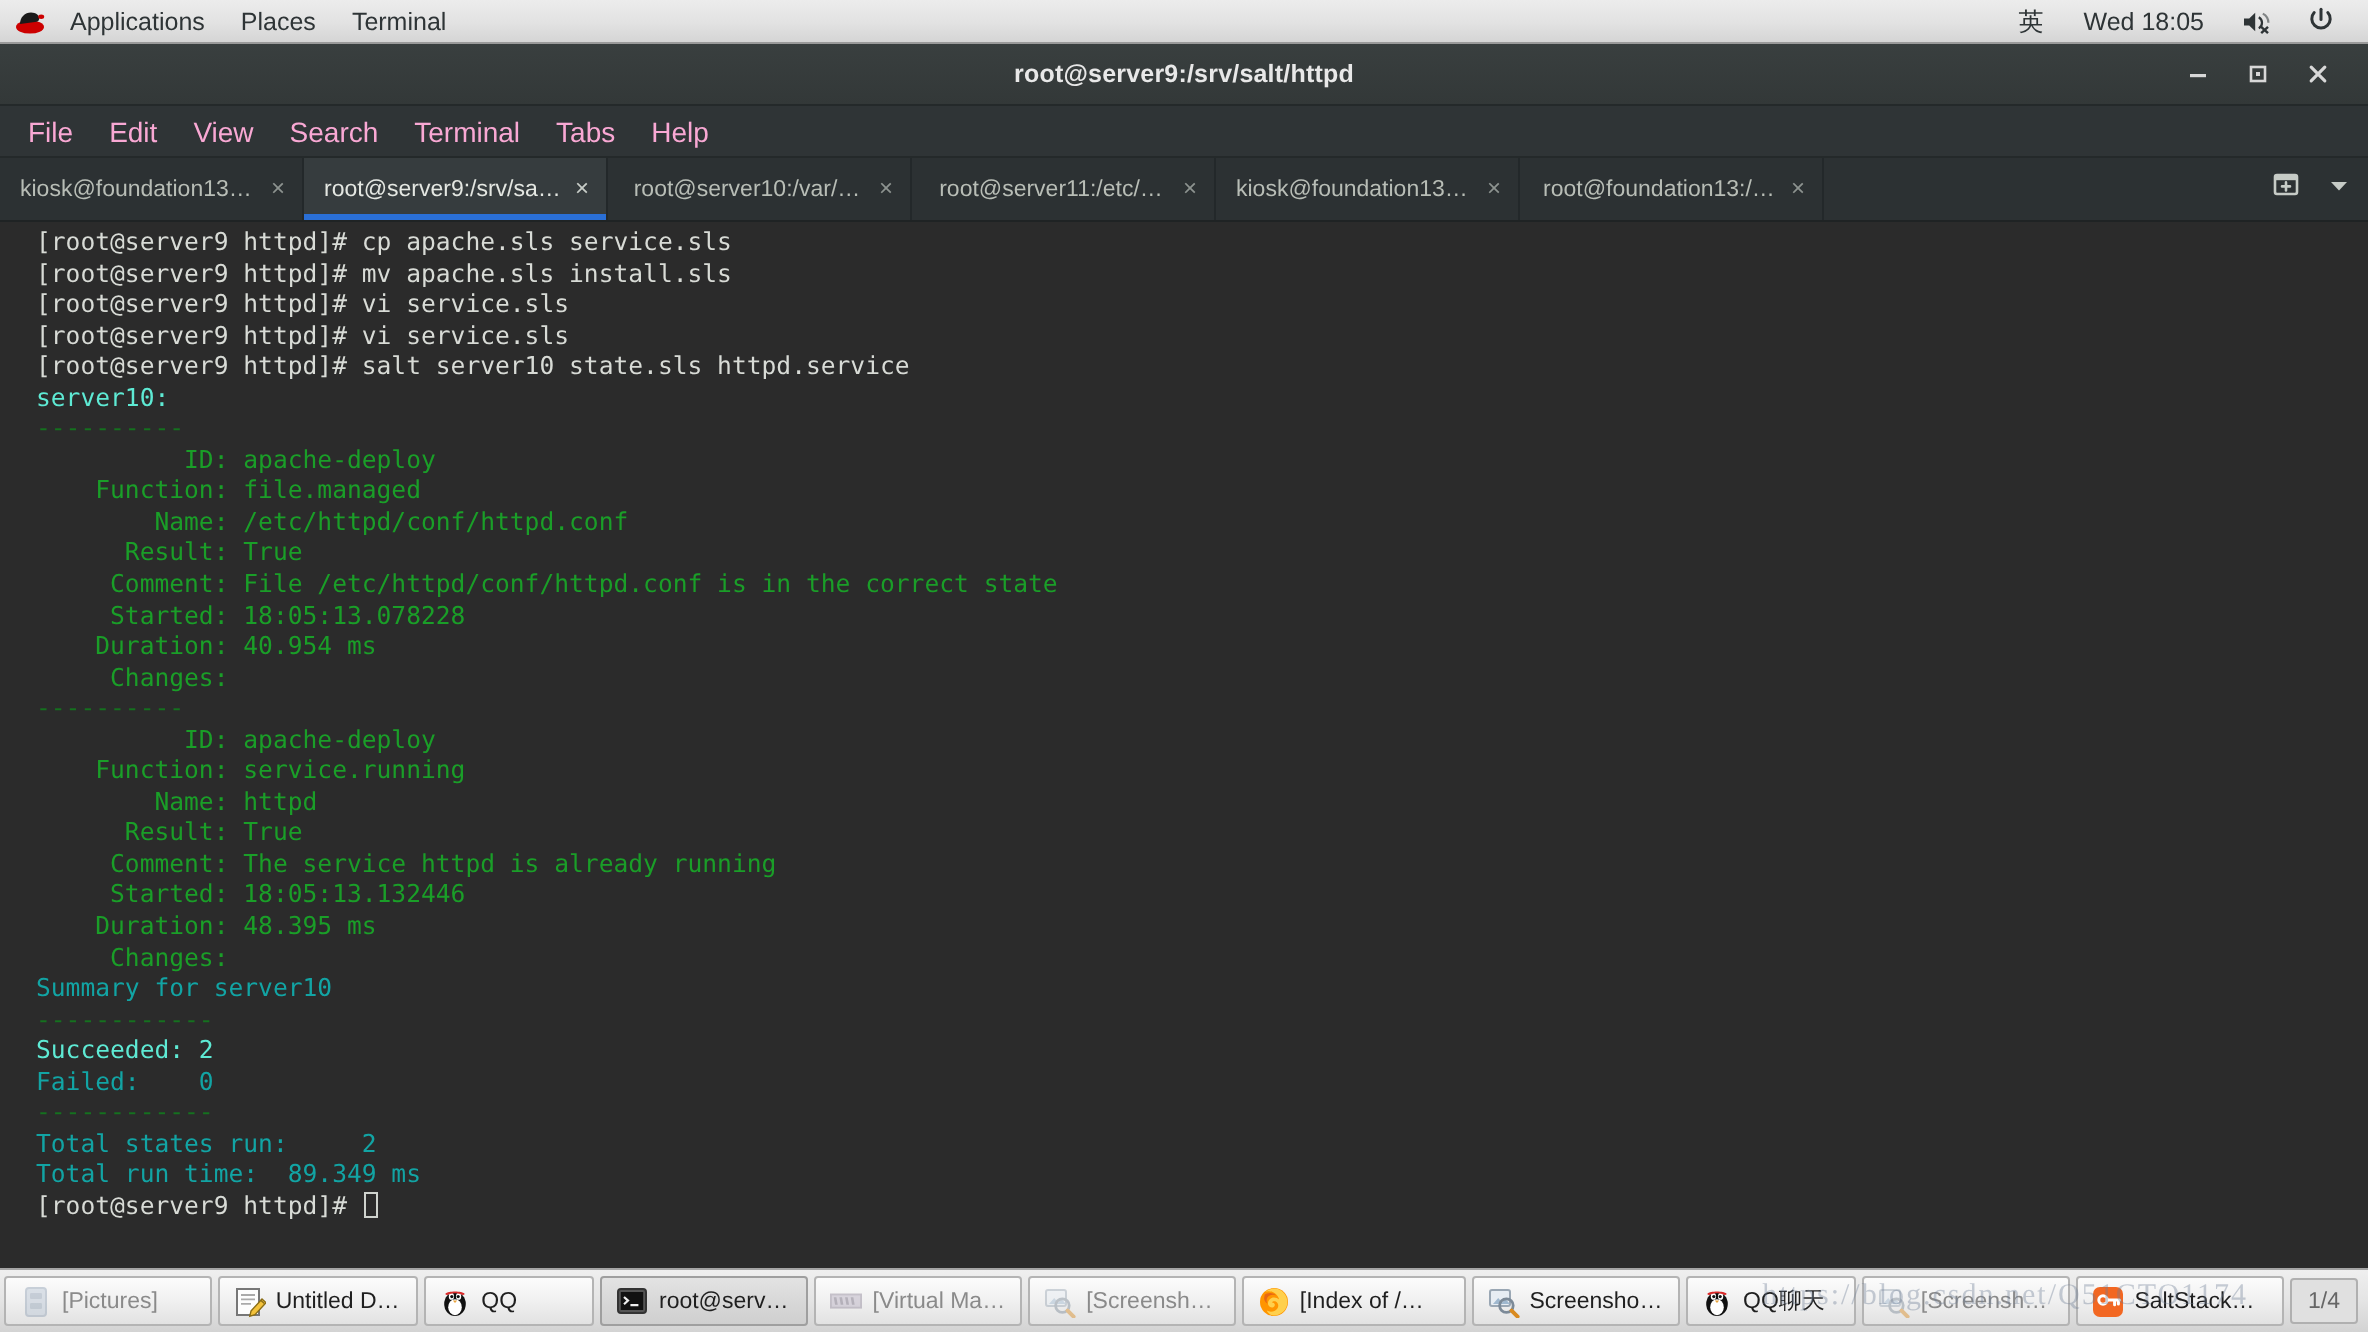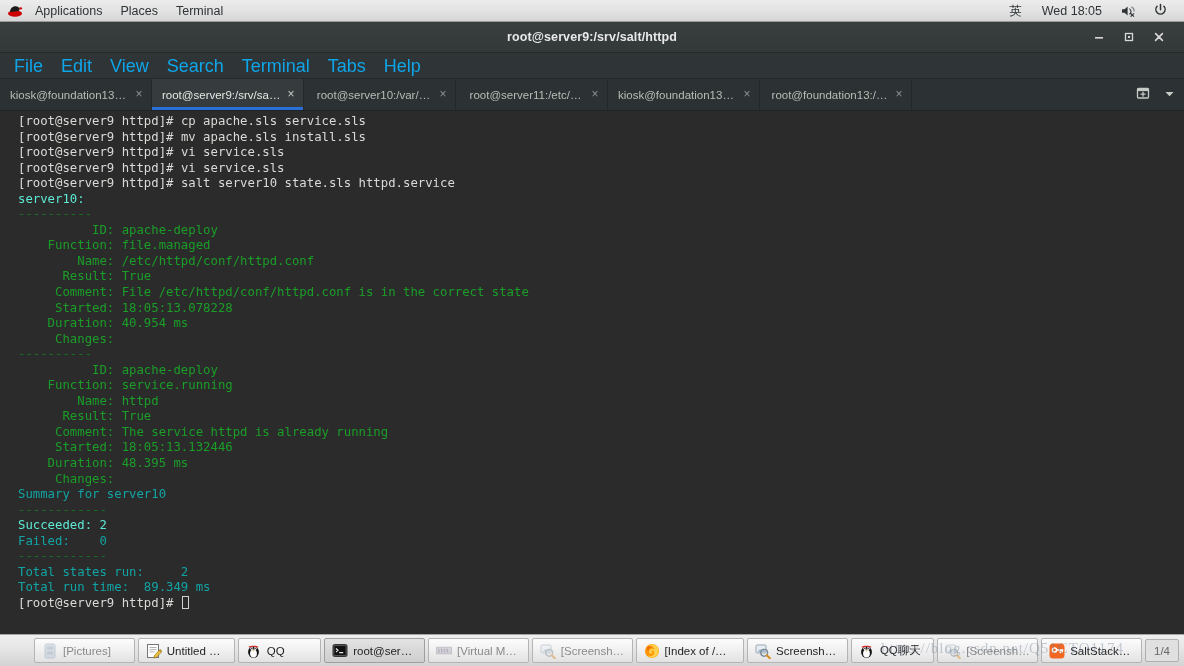--- a/index.html
+++ b/index.html
@@ -62,21 +62,21 @@
 
   #menubar {
     height: 26px; width: 100%;
     background: #2f3436;
     border-bottom: 1px solid #24292a;
     display: flex; align-items: center;
     padding-left: 5px;
   }
   .menu-item {
     padding: 0 9px; height: 26px; line-height: 26px;
-    font-size: 18px; color: #0ea5e9; white-space: nowrap;
+    font-size: 14px; color: #f9a8d4; white-space: nowrap;
   }
 
   #tabbar {
     height: 32px; width: 100%;
     background: #2c3133;
     display: flex; align-items: stretch;
     border-bottom: 1px solid #1f2324;
   }
   .tab {
     width: 152px; min-width: 152px;
@@ -292,21 +292,21 @@
 
   <div id="term-body">
     <div id="term-text"><div><span class="t-white">[root@server9 httpd]# </span><span class="t-white">cp apache.sls service.sls</span></div><div><span class="t-white">[root@server9 httpd]# </span><span class="t-white">mv apache.sls install.sls</span></div><div><span class="t-white">[root@server9 httpd]# </span><span class="t-white">vi service.sls</span></div><div><span class="t-white">[root@server9 httpd]# </span><span class="t-white">vi service.sls</span></div><div><span class="t-white">[root@server9 httpd]# </span><span class="t-white">salt server10 state.sls httpd.service</span></div><div><span class="t-bgreen">server10:</span></div><div><span class="t-dim">----------</span></div><div><span class="t-green">          ID: apache-deploy</span></div><div><span class="t-green">    Function: file.managed</span></div><div><span class="t-green">        Name: /etc/httpd/conf/httpd.conf</span></div><div><span class="t-green">      Result: True</span></div><div><span class="t-green">     Comment: File /etc/httpd/conf/httpd.conf is in the correct state</span></div><div><span class="t-green">     Started: 18:05:13.078228</span></div><div><span class="t-green">    Duration: 40.954 ms</span></div><div><span class="t-green">     Changes:   </span></div><div><span class="t-dim">----------</span></div><div><span class="t-green">          ID: apache-deploy</span></div><div><span class="t-green">    Function: service.running</span></div><div><span class="t-green">        Name: httpd</span></div><div><span class="t-green">      Result: True</span></div><div><span class="t-green">     Comment: The service httpd is already running</span></div><div><span class="t-green">     Started: 18:05:13.132446</span></div><div><span class="t-green">    Duration: 48.395 ms</span></div><div><span class="t-green">     Changes:   </span></div><div><span class="t-green"></span></div><div><span class="t-cyan">Summary for server10</span></div><div><span class="t-dim">------------</span></div><div><span class="t-bgreen">Succeeded: 2</span></div><div><span class="t-cyan">Failed:    0</span></div><div><span class="t-dim">------------</span></div><div><span class="t-cyan">Total states run:     2</span></div><div><span class="t-cyan">Total run time:  89.349 ms</span></div><div><span class="t-white">[root@server9 httpd]# </span><span class="cursor"></span></div></div>
     <div id="term-scrollbar">
       <div id="term-scroll-thumb"></div>
     </div>
   </div>
 </div>
 
 <div id="taskbar">
-    <div class="task-btn minimized" style="width: 104px; margin-left: 32px;">
+    <div class="task-btn minimized" style="width: 104px;">
       <span class="task-icon" style="opacity: 0.45;">
         <svg width="14" height="16" viewBox="0 0 14 16">
           <rect x="2" y="1" width="10" height="14" rx="1.5" fill="#b9c6d6" stroke="#8fa0b4"></rect>
           <rect x="4" y="3.5" width="6" height="3" rx="0.6" fill="#8fa0b4"></rect>
           <rect x="4" y="8.5" width="6" height="3" rx="0.6" fill="#8fa0b4"></rect>
         </svg>
       </span>
       <span class="task-label">[Pictures]</span>
     </div>
     <div class="task-btn" style="width: 100px;">

